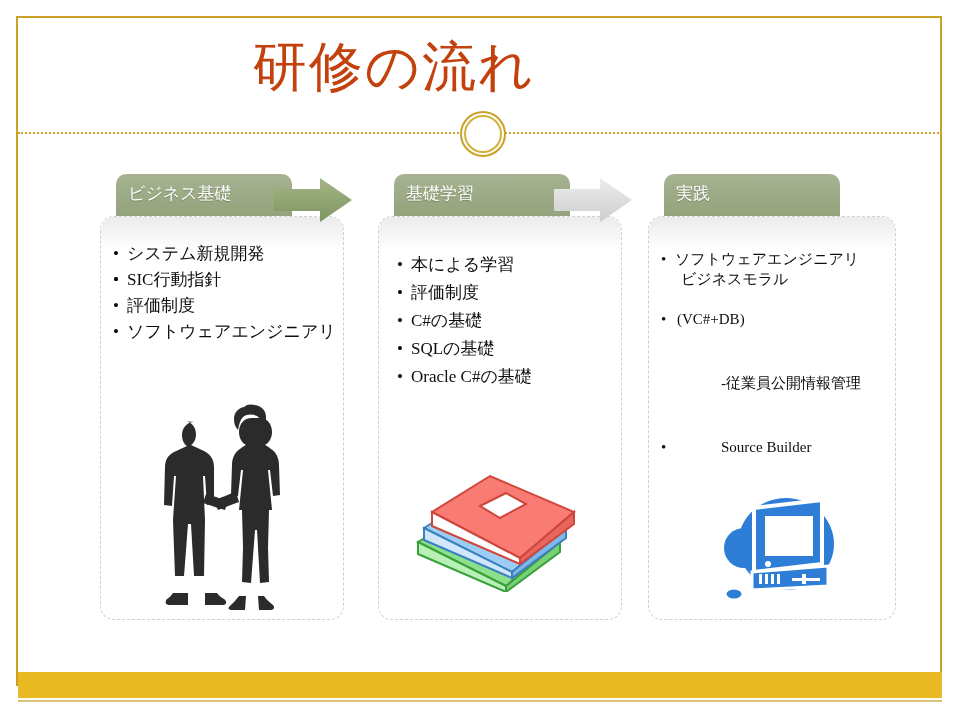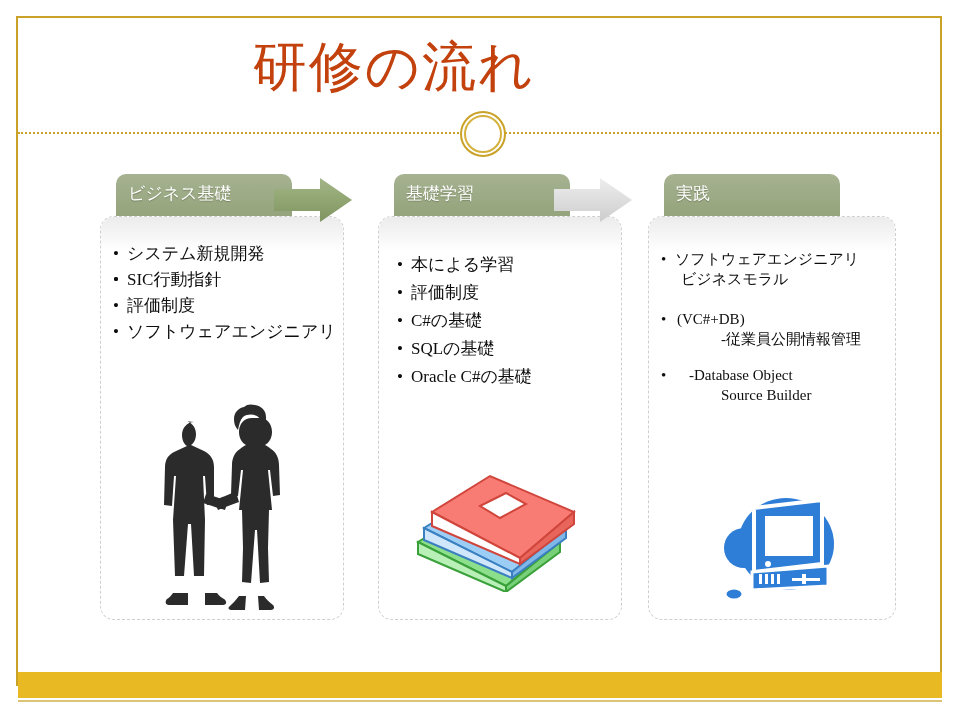--- a/index.html
+++ b/index.html
@@ -80,21 +80,21 @@
   ul.bul li .dot{position:absolute;left:2px;top:0;}
 
   .list1{margin-top:24px !important;padding:0 6px 0 10px !important;font-size:17px;line-height:26px;}
   .list2{margin-top:34px !important;padding:0 6px 0 16px !important;font-size:17px;line-height:28px;}
   .list3{margin-top:18px !important;padding:0 4px 0 10px !important;font-size:15px;line-height:20px;}
 
   .list3 li{margin-bottom:16px;}
   .list3 .u{text-decoration:underline;}
   .list3 .sub{display:block;padding-left:2px;margin-top:20px;}
   .list3 .sub2{display:block;padding-left:14px;}
-  .list3 .sub3{display:block;padding-left:46px;}
+  .list3 .sub3{display:block;padding-left:46px;margin-top:44px;}
   .list3 .lead{display:block;margin-top:32px;}
   .list3 .cont{display:block;padding-left:6px;}
 
   
   .arrow{position:absolute;top:176px;width:82px;height:48px;}
   .arrow1{left:272px;}
   .arrow2{left:552px;}
 
   
   .art{position:absolute;}
@@ -189,21 +189,20 @@
           <span class="lead">ソフトウェアエンジニアリ</span>
           <span class="cont">ビジネスモラル</span>
         </li>
         <li>
           <span class="dot">•</span>
           <span class="sub">(VC#+DB)</span>
           <span class="sub3">-従業員公開情報管理</span>
         </li>
         <li>
           <span class="dot">•</span>
-          <span class="sub2">-Database Object</span>
           <span class="sub3">Source Builder</span>
         </li>
       </ul>
     </div>
   </div>
 
   <svg class="art pc" viewBox="0 0 130 108">
     <g fill="#2E7DD7">
       <ellipse cx="68" cy="52" rx="48" ry="46"></ellipse>
       <ellipse cx="26" cy="56" rx="20" ry="20"></ellipse>

